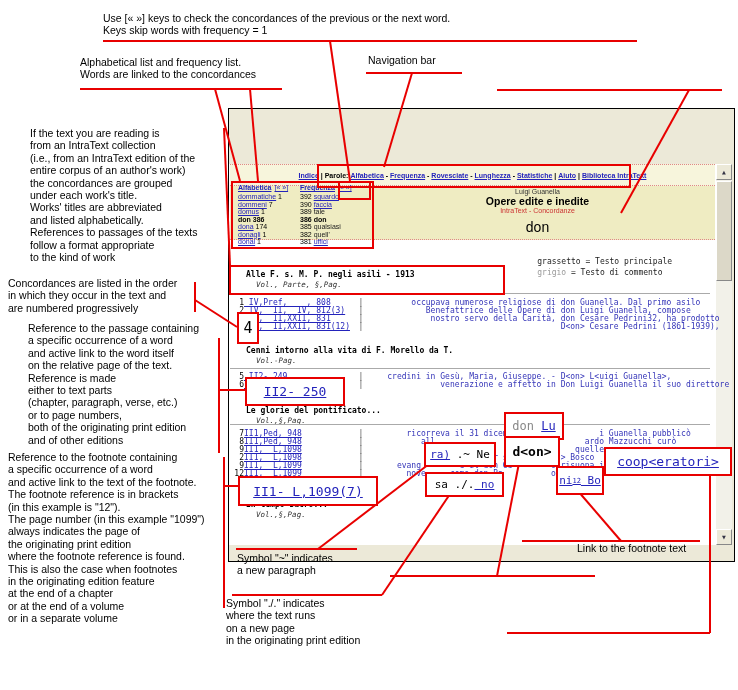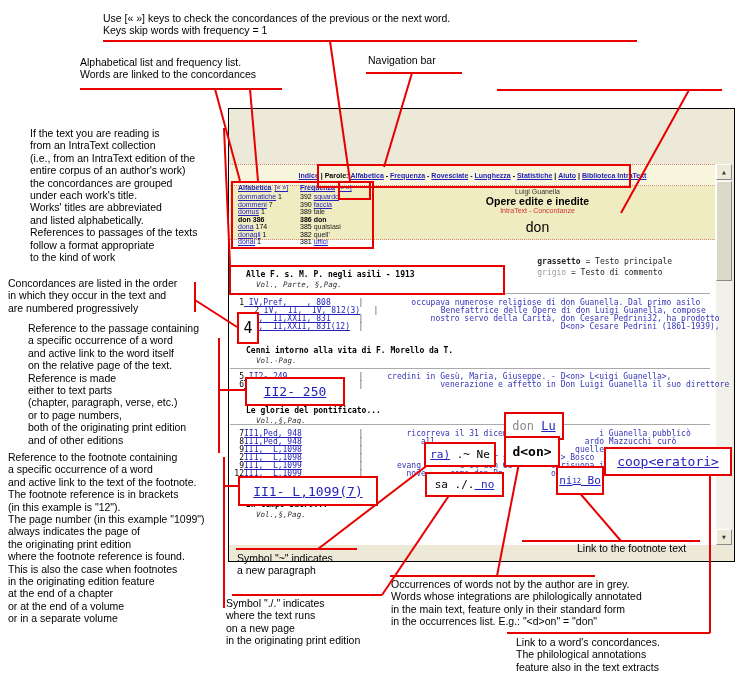--- a/index.html
+++ b/index.html
@@ -120,28 +120,21 @@
 in the originating edition feature
 at the end of a chapter
 or at the end of a volume
 or in a separate volume</div>
   <div class="ann" style="left:237px;top:552px;">Symbol "~" indicates
 a new paragraph</div>
   <div class="ann" style="left:226px;top:597px;">Symbol "./." indicates
 where the text runs
 on a new page
 in the originating print edition</div>
-  <div class="ann" style="left:391px;top:578px;">Occurrences of words not by the author are in grey.
-Words whose integrations are philologically annotated
-in the main text, feature only in their standard form
-in the occurrences list. E.g.: "&lt;d&gt;on" = "don"</div>
   <div class="ann" style="left:577px;top:542px;">Link to the footnote text</div>
-  <div class="ann" style="left:516px;top:636px;">Link to a word's concordances.
-The philological annotations
-feature also in the text extracts</div>
 
   <div id="win"></div>
 
   <div class="titlebar">
     <span style="width:9px;height:9px;background:#fff;color:#1a4fd8;font:bold 7px/9px 'Liberation Serif',serif;text-align:center;margin:0 3px;border-radius:2px;">e</span>
     <span style="flex:1;overflow:hidden;white-space:nowrap;">Opere edite e inedite - IntraText CT - Concordanze: «don» - Microsoft Internet Explorer</span>
     <span class="winbtn">_</span>
     <span class="winbtn">□</span>
     <span class="winbtn close" style="margin-right:2px;">✕</span>
   </div>
@@ -274,32 +267,32 @@
       <div class="wl" style="left: 300px; top: 193px;"><span style="color: rgb(0, 0, 0);">392 </span><span class="link">sguardo</span></div>
       <div class="wl" style="left: 300px; top: 200.5px;"><span style="color: rgb(0, 0, 0);">390 </span><span class="link">faccia</span></div>
       <div class="wl" style="left: 300px; top: 208px;"><span style="color: rgb(0, 0, 0);">389 </span><span style="color: rgb(34, 34, 34);">tale</span></div>
       <div class="wl" style="left: 300px; top: 215.5px;"><span style="color: rgb(0, 0, 0); font-weight: bold;">386 </span><span style="font-weight: bold; color: rgb(0, 0, 0);">don</span></div>
       <div class="wl" style="left: 300px; top: 223px;"><span style="color: rgb(0, 0, 0);">385 </span><span style="color: rgb(34, 34, 34);">qualsiasi</span></div>
       <div class="wl" style="left: 300px; top: 230.5px;"><span style="color: rgb(0, 0, 0);">382 </span><span style="color: rgb(34, 34, 34);">quell'</span></div>
       <div class="wl" style="left: 300px; top: 238px;"><span style="color: rgb(0, 0, 0);">381 </span><span class="link">uffici</span></div>
     </div>
 
   <div class="legend" style="left:518px;top:247px;">
-    <span style="font-weight:bold;">grassetto</span><span> = Testo principale</span>
+    <span style="font-weight:normal;">grassetto</span><span> = Testo principale</span>
   </div>
   <div class="legend" style="left:518px;top:258px;">
     <span style="color:#999;">grigio</span><span> = Testo di commento</span>
   </div>
 
   <div id="concordance">
       <div class="sectitle" style="top: 270px;">Alle F. s. M. P. negli asili - 1913</div>
       <div class="secsub" style="top: 280px;">Vol., Parte, §,Pag.</div>
       <div class="sechr" style="top: 293px;"></div>
       <div class="crow" style="top: 299px;"><span class="cnum">1</span><span class="cref"> IV,Pref,    , 808</span><span class="cpipe">|</span><span class="ctext">         occupava numerose religiose di don Guanella. Dal primo asilo</span></div>
-      <div class="crow" style="top: 307px; padding-left: 15px;"><span class="cnum">2</span><span class="cref"> IV,  II,  IV, 812(3)</span><span class="cpipe">|</span><span class="ctext">            Benefattrice delle Opere di don Luigi Guanella, compose</span></div>
+      <div class="crow" style="top: 307px;"><span class="cnum">2</span><span class="cref"> IV,  II,  IV, 812(3)</span><span class="cpipe">|</span><span class="ctext">            Benefattrice delle Opere di don Luigi Guanella, compose</span></div>
       <div class="crow" style="top: 315px;"><span class="cnum">3</span><span class="cref"> IV,  II,XXII, 831</span><span class="cpipe">|</span><span class="ctext">             nostro servo della Carità, don Cesare Pedrini32, ha prodotto</span></div>
       <div class="crow" style="top: 323px;"><span class="cnum">4</span><span class="cref"> IV,  II,XXII, 831(12)</span><span class="cpipe">|</span><span class="ctext">                                        D&lt;on&gt; Cesare Pedrini (1861-1939),</span></div>
       <div class="sectitle" style="top: 346px;">Cenni intorno alla vita di F. Morello da T.</div>
       <div class="secsub" style="top: 356px;">Vol.-Pag.</div>
       <div class="sechr" style="top: 368px;"></div>
       <div class="crow" style="top: 373px;"><span class="cnum">5</span><span class="cref"> II2- 249</span><span class="cpipe">|</span><span class="ctext">    credini in Gesù, Maria, Giuseppe. - D&lt;on&gt; L&lt;uigi Guanella&gt;,</span></div>
       <div class="crow" style="top: 381px;"><span class="cnum">6</span><span class="cref"> II2- 250</span><span class="cpipe">|</span><span class="ctext">               venerazione e affetto in Don Luigi Guanella il suo direttore</span></div>
       <div class="sectitle" style="top: 406px;">Le glorie del pontificato...</div>
       <div class="secsub" style="top: 416px;">Vol.,§,Pag.</div>
       <div class="sechr" style="top: 424px;"></div>

